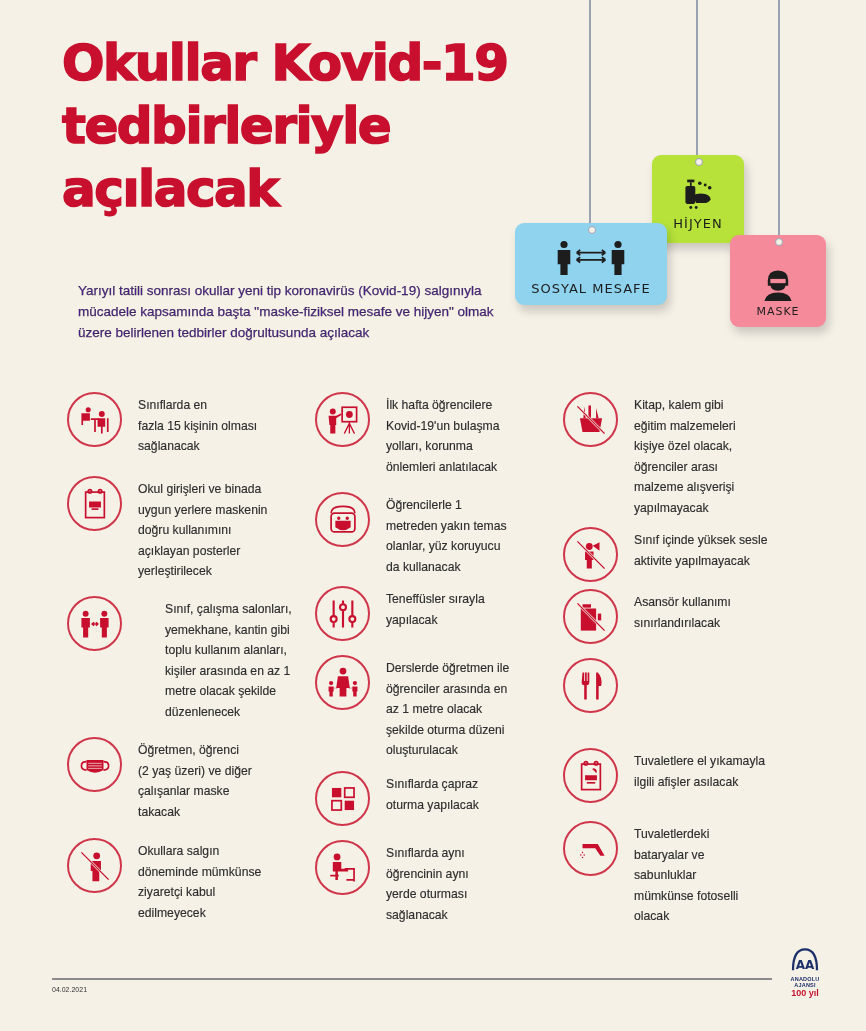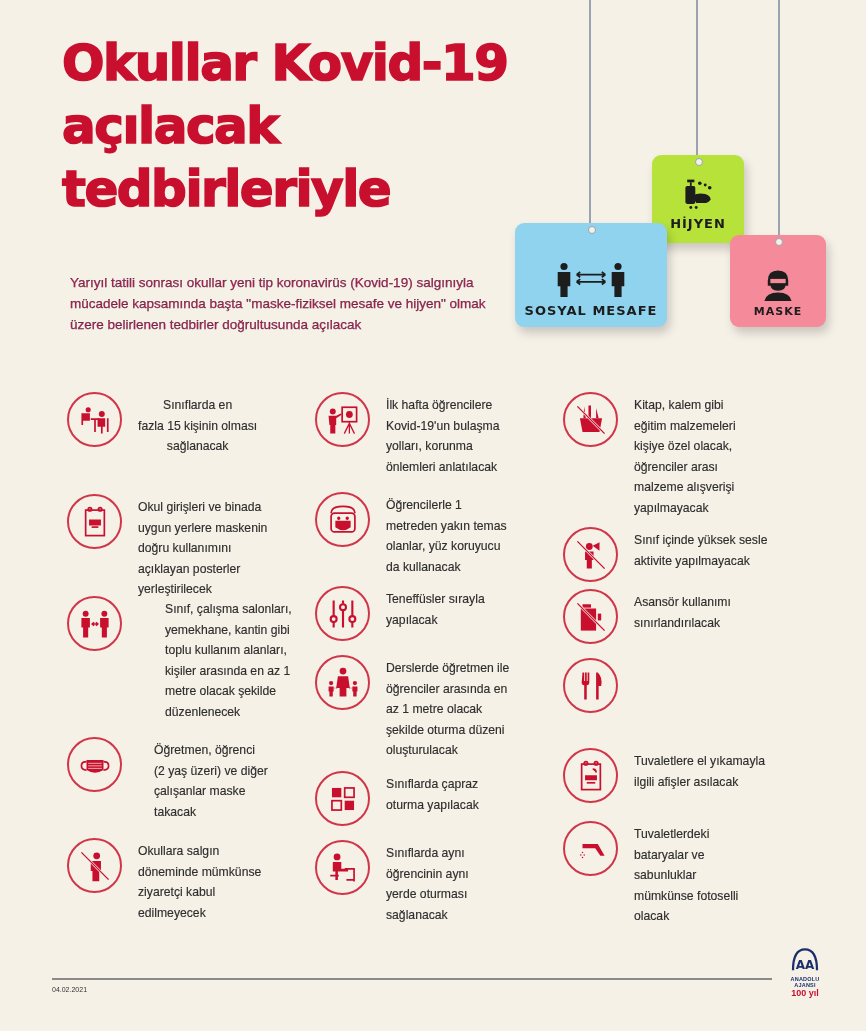--- a/index.html
+++ b/index.html
@@ -2,49 +2,49 @@
 <html><head>
 <meta charset="utf-8">
 <style>
   html, body { margin:0; padding:0; }
   body { width:866px; height:1031px; background:#f6f1e7; position:relative; overflow:hidden;
          font-family:"Liberation Sans", sans-serif; color:#2a2a2a; }
   .title { position:absolute; left:62px; top:32px; width:560px; margin:0;
            font-family:"DejaVu Sans", sans-serif; font-weight:900; color:#c8102e;
            font-size:50px; line-height:63px; letter-spacing:-1.5px; }
   .title span { display:block; -webkit-text-stroke:1.6px #c8102e; }
-  .intro { position:absolute; left:62px; top:264px; width:440px; margin:8px;
-           font-size:13.5px; line-height:21px; color:#be185d; -webkit-text-stroke:0.25px #2b2b2b; }
+  .intro { position:absolute; left:62px; top:264px; width:440px; margin:16px;
+           font-size:13.5px; line-height:21px; color:#4c1d95; -webkit-text-stroke:0.25px #2b2b2b; }
   .string { position:absolute; top:0; width:2px; background:#9aa3b2; }
   .sign { position:absolute; border-radius:9px; box-shadow:3px 6px 10px rgba(0,0,0,0.18);
           display:flex; flex-direction:column; align-items:center; justify-content:flex-end; }
   .sign .hole { position:absolute; top:3px; left:50%; width:6px; height:6px; margin-left:-3px;
                 border-radius:50%; background:#f6f1e7; border:1px solid #9aa3b2; }
-  .sign .lbl { font-family:"DejaVu Sans", sans-serif; font-weight:bold; color:#1d1d1d;
+  .sign .lbl { font-family:"DejaVu Sans", sans-serif; font-weight:normal; color:#1d1d1d;
                letter-spacing:1px; margin-bottom:9px; }
   .sign svg { margin-bottom:4px; }
   .item { position:absolute; display:flex; align-items:flex-start; }
   .icon { width:51px; height:51px; border:2px solid #d0364a; border-radius:50%;
           display:flex; align-items:center; justify-content:center; flex:none; }
   .icon svg { width:34px; height:34px; }
   .txt { margin-left:16px; margin-top:3px; font-size:12.2px; line-height:20.5px; color:#2e2e2e;
          white-space:pre-line; -webkit-text-stroke:0.15px #2e2e2e; }
   .rule { position:absolute; left:52px; top:978px; width:720px; height:2px; background:#8a8a8a; }
   .date { position:absolute; left:52px; top:986px; font-size:7px; color:#333; }
   .logo { position:absolute; left:780px; top:946px; width:50px; text-align:center; }
   .logo .brand { font-size:5.5px; font-weight:bold; color:#1c2f6b; letter-spacing:0.2px; }
   .logo .cent { font-size:9px; color:#c8102e; font-weight:bold; }
 </style>
 </head>
 <body>
 
 <h1 class="title">
   <span>Okullar Kovid-19</span>
+  <span>tedbirleriyle</span>
   <span>açılacak</span>
-  <span>tedbirleriyle</span>
 </h1>
 <p class="intro">Yarıyıl tatili sonrası okullar yeni tip koronavirüs (Kovid-19) salgınıyla mücadele kapsamında başta "maske-fiziksel mesafe ve hijyen" olmak üzere belirlenen tedbirler doğrultusunda açılacak</p>
 
 <div class="string" style="left:589px;height:228px"></div>
 <div class="string" style="left:696px;height:160px"></div>
 <div class="string" style="left:778px;height:240px"></div>
 
 <div class="sign" style="left:652px;top:155px;width:92px;height:88px;background:#b6e23a;">
   <div class="hole"></div>
   <svg viewBox="0 0 40 40" width="36" height="36">
@@ -54,21 +54,21 @@
     <path d="M14 22 q6 -4 14 -2 q6 2 6 6 q-2 4 -8 4 h-8 z" fill="#1d1d1d"></path>
     <circle cx="22" cy="8" r="2" fill="#1d1d1d"></circle>
       <circle cx="28" cy="10" r="1.6" fill="#1d1d1d"></circle>
     <circle cx="33" cy="13" r="2" fill="#1d1d1d"></circle>
       <circle cx="12" cy="35" r="1.6" fill="#1d1d1d"></circle>
       <circle cx="18" cy="35" r="1.6" fill="#1d1d1d"></circle>
   </svg>
   <div class="lbl" style="font-size:13px;margin-bottom:12px;">HİJYEN</div>
 </div>
 
-<div class="sign" style="left:515px;top:223px;width:152px;height:104px;background:#8fd3ee;">
+<div class="sign" style="left:515px;top:223px;width:152px;height:82px;background:#8fd3ee;">
   <div class="hole"></div>
   <svg viewBox="0 0 100 40" width="90" height="38">
     <circle cx="20" cy="5" r="4" fill="#1d1d1d"></circle>
       <path d="M13 11 h14 v16 h-3 v12 h-8 v-12 h-3 z" fill="#1d1d1d"></path>
     <circle cx="80" cy="5" r="4" fill="#1d1d1d"></circle>
       <path d="M73 11 h14 v16 h-3 v12 h-8 v-12 h-3 z" fill="#1d1d1d"></path>
     <path d="M34 14 h32 M34 14 l4 -3 M34 14 l4 3 M66 14 l-4 -3 M66 14 l-4 3" stroke="#1d1d1d" stroke-width="2" fill="none"></path>
     <path d="M34 22 h32 M34 22 l4 -3 M34 22 l4 3 M66 22 l-4 -3 M66 22 l-4 3" stroke="#1d1d1d" stroke-width="2" fill="none"></path>
   </svg>
   <div class="lbl" style="font-size:13px;">SOSYAL MESAFE</div>
@@ -84,34 +84,34 @@
   </svg>
   <div class="lbl" style="font-size:11px;">MASKE</div>
 </div>
 
 <svg width="0" height="0" style="position:absolute">
   <defs>
     <line id="slash" x1="4" y1="4" x2="36" y2="36" stroke="#f6f1e7" stroke-width="3"></line>
   </defs>
 </svg>
 
-<div class="item" style="left:67px;top:392px;text-align:center;">
+<div class="item" style="left:67px;top:392px;">
   <div class="icon">
     <svg viewBox="0 0 40 40" fill="#c8102e">
         <circle cx="12" cy="8" r="3"></circle>
         <path d="M6 12 h8 v9 h-8z M4 12 v14 h2 v-14z M15 18 h10 v2 h-4 v14 h-2 v-14 h-4z"></path>
         <circle cx="28" cy="13" r="3.5"></circle>
         <path d="M23 18 h9 v10 h-3 v8 h-2 v-8 h-4z M34 18 v16 h2 v-16z"></path>
       </svg>
   </div>
   <div class="txt">Sınıflarda en
 fazla 15 kişinin olması
 sağlanacak</div>
 </div>
-<div class="item" style="left:67px;top:494px;">
+<div class="item" style="left:67px;top:476px;">
   <div class="icon">
     <svg viewBox="0 0 40 40" fill="none" stroke="#c8102e" stroke-width="2">
         <rect x="9" y="6" width="22" height="30"></rect>
         <circle cx="14" cy="5" r="2"></circle>
         <circle cx="26" cy="5" r="2"></circle>
         <path d="M14 18 h12 v5 h-12z" fill="#c8102e"></path>
         <path d="M16 26 h8"></path>
       </svg>
   </div>
   <div class="txt">Okul girişleri ve binada
@@ -130,21 +130,21 @@
         <path d="M16 20 h8 M16 20 l3 -2 M16 20 l3 2 M24 20 l-3 -2 M24 20 l-3 2" stroke="#c8102e" stroke-width="1.5" fill="none"></path>
       </svg>
   </div>
   <div class="txt">Sınıf, çalışma salonları,
 yemekhane, kantin gibi
 toplu kullanım alanları,
 kişiler arasında en az 1
 metre olacak şekilde
 düzenlenecek</div>
 </div>
-<div class="item" style="left:67px;top:737px;gap:16px;">
+<div class="item" style="left:67px;top:737px;">
   <div class="icon">
     <svg viewBox="0 0 40 40">
         <path d="M10 14 h20 v12 q-10 6 -20 0 z" fill="#c8102e"></path>
         <path d="M10 16 q-6 0 -6 5 q0 5 6 5 M30 16 q6 0 6 5 q0 5 -6 5" stroke="#c8102e" stroke-width="2" fill="none"></path>
         <path d="M12 18 h16 M12 21 h16 M12 24 h16" stroke="#f6f1e7" stroke-width="0.8"></path>
       </svg>
   </div>
   <div class="txt">Öğretmen, öğrenci
 (2 yaş üzeri) ve diğer
 çalışanlar maske

